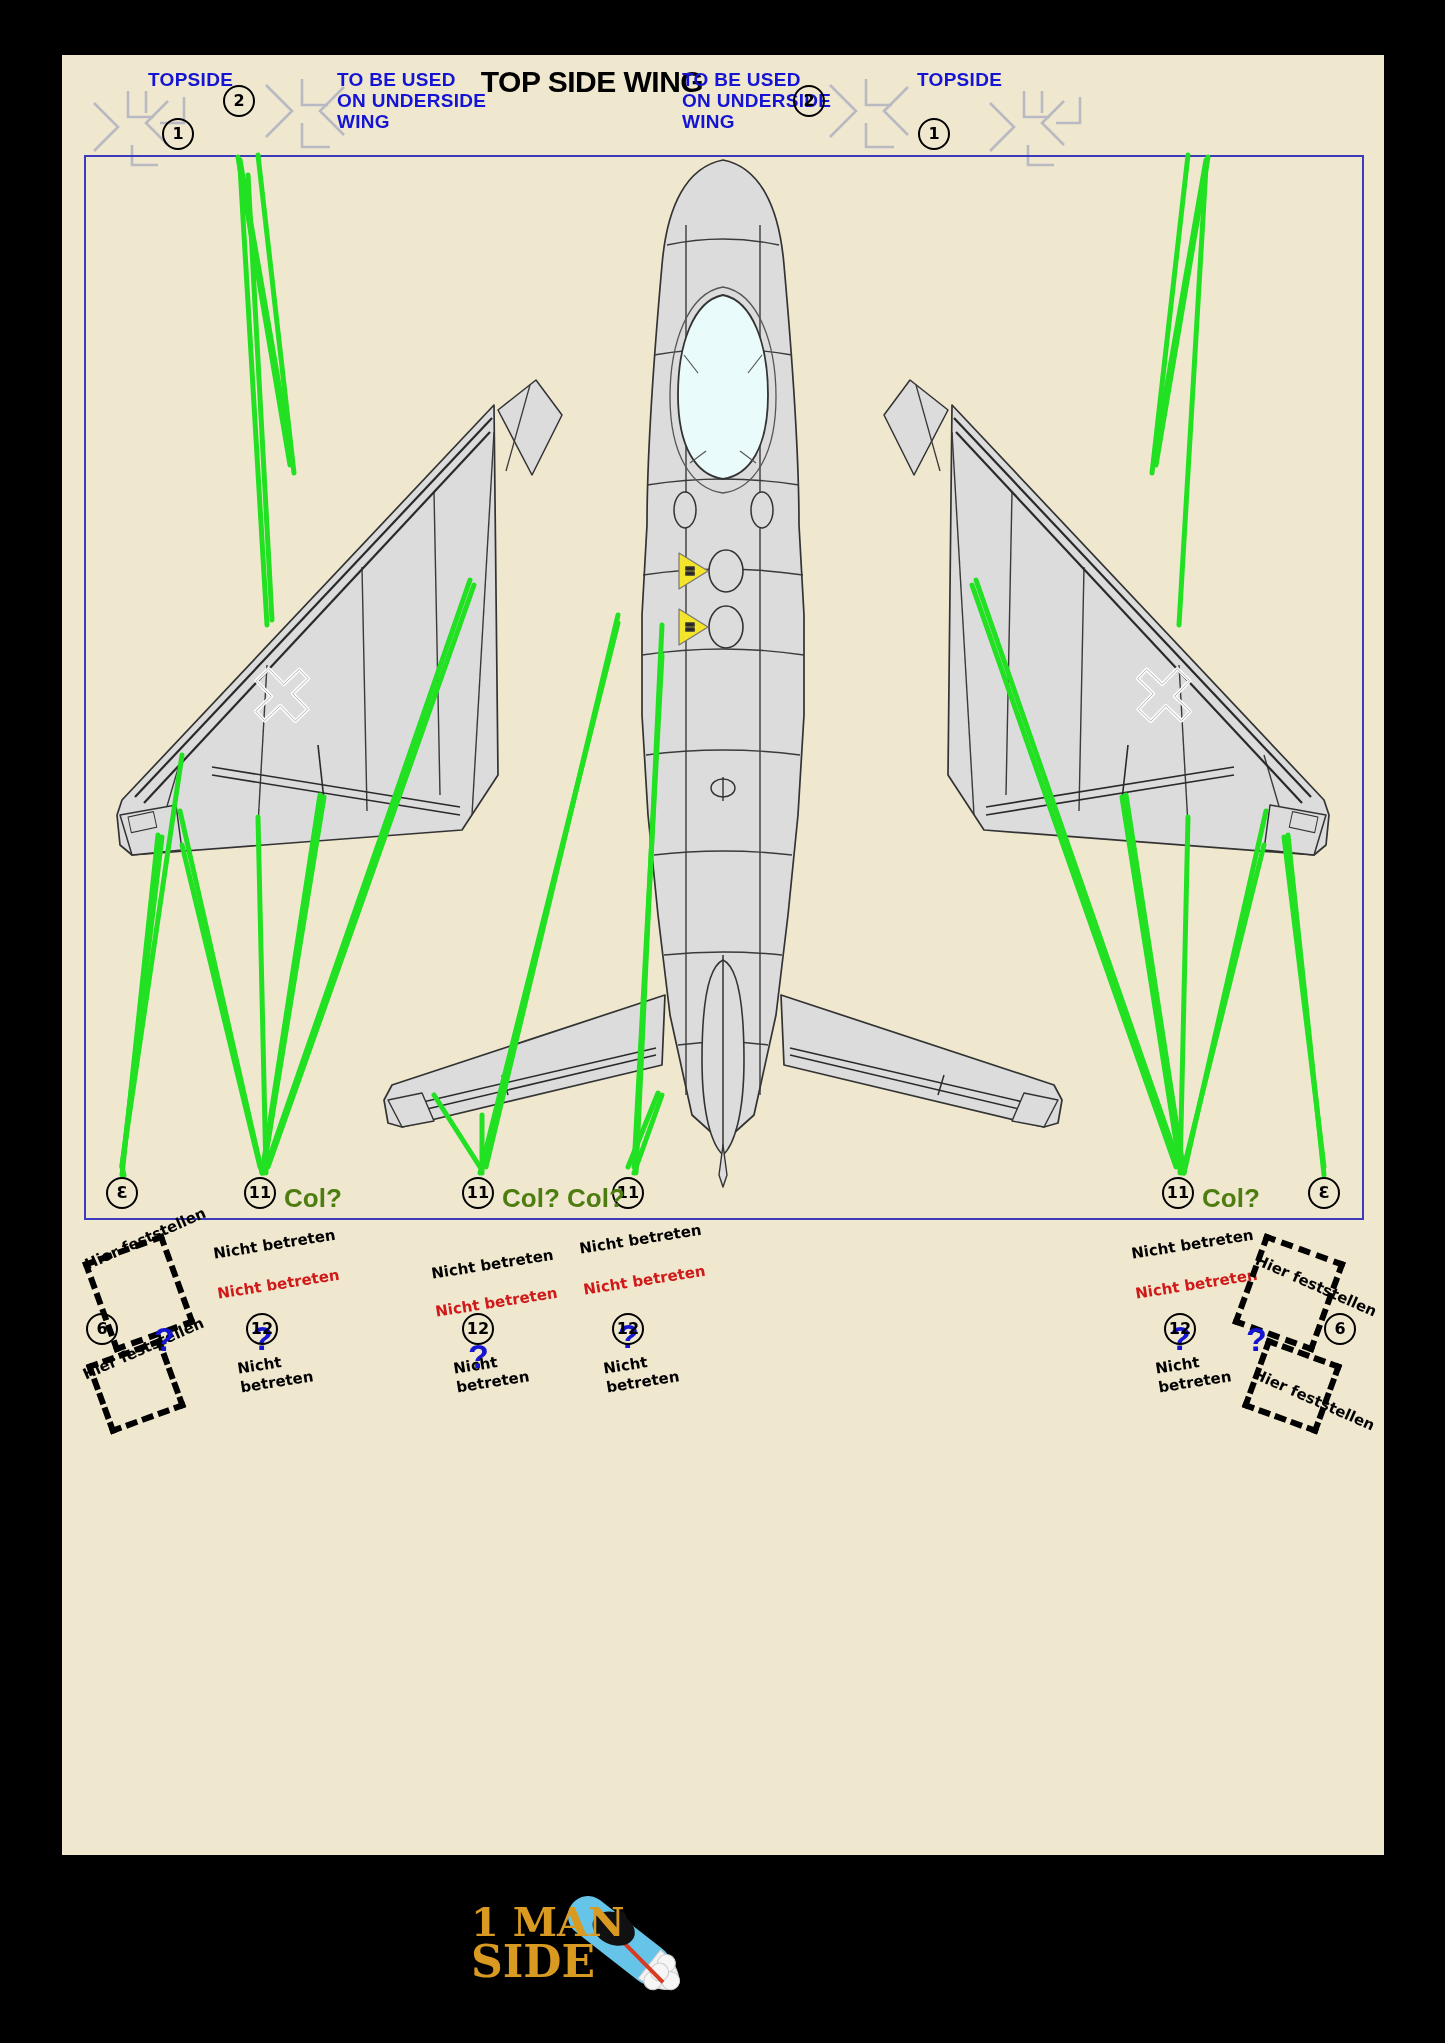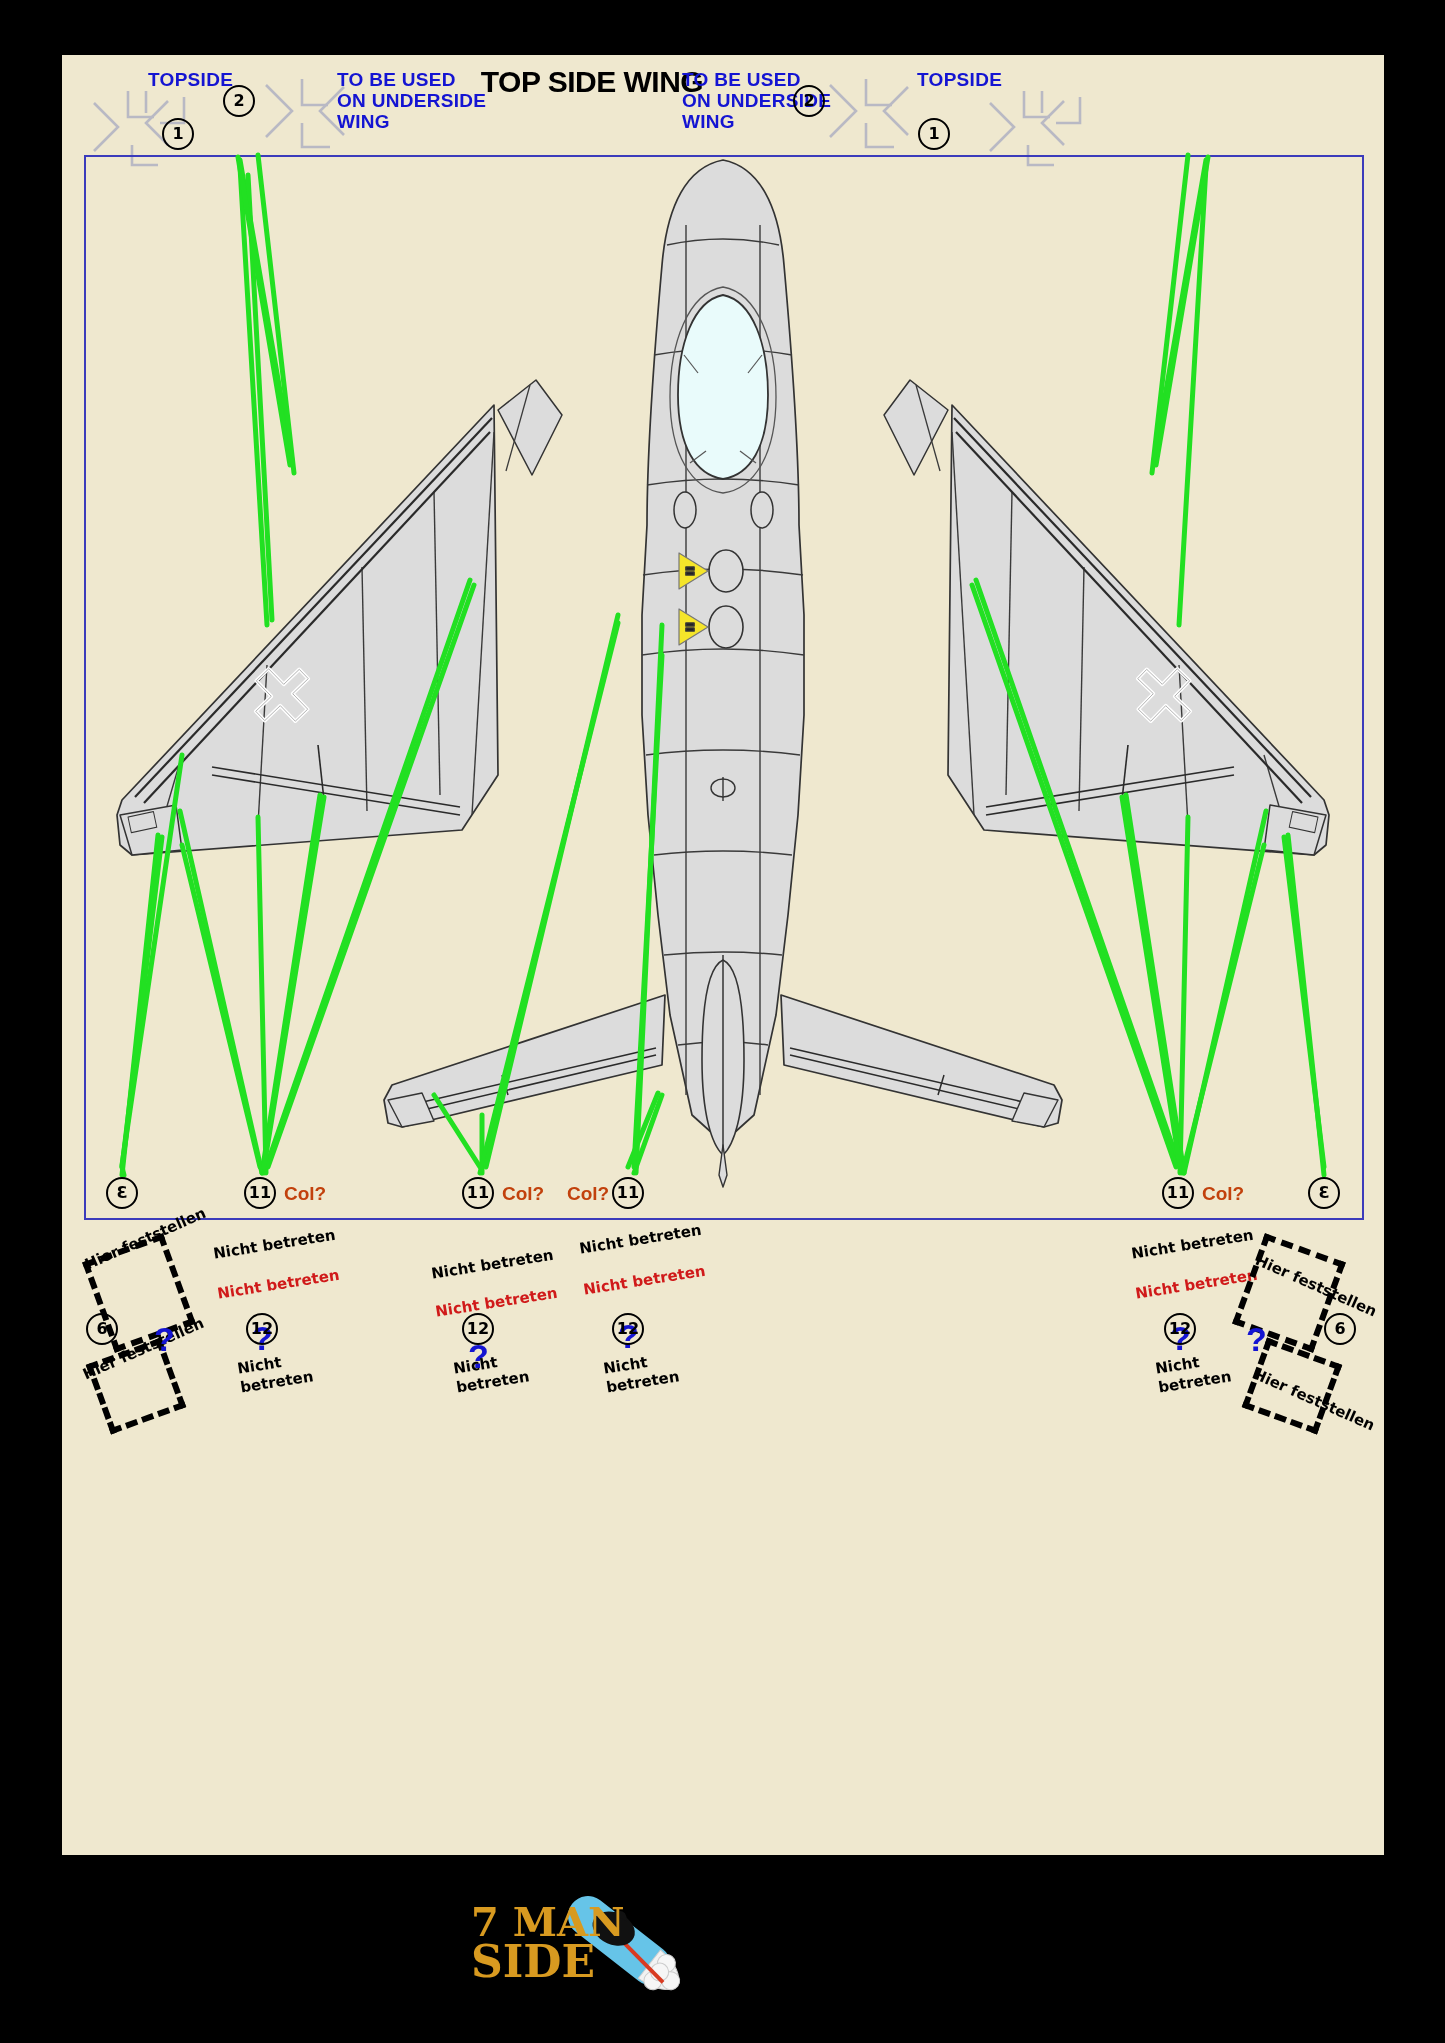--- a/index.html
+++ b/index.html
@@ -66,22 +66,22 @@
     font-size: 16px;
     font-weight: bold;
     line-height: 28px;
     text-align: center;
     font-family: "DejaVu Sans", sans-serif;
   }
   .num-circle.flipped { transform: scaleX(-1); }
   
   .blue-label {
     position: absolute;
-    color: #c2410c;
-    font-size: 19px;
+    color: #4d7c0f;
+    font-size: 26px;
     font-weight: bold;
   }
   .qmark {
     position: absolute;
     color: #1414d2;
     font-size: 34px;
     font-weight: bold;
   }
   
   .stencil-txt {
@@ -492,17 +492,17 @@
         <path d="M118 48 Q 150 50 152 66 Q 150 82 118 84 Z" fill="#f2f2f2" stroke="#cfcfcf" stroke-width="1"></path>
         <circle cx="131" cy="55" r="9" fill="#f6f6f6" stroke="#ccc" stroke-width="1"></circle>
         <circle cx="131" cy="77" r="9" fill="#f6f6f6" stroke="#ccc" stroke-width="1"></circle>
         <circle cx="145" cy="66" r="9" fill="#f6f6f6" stroke="#ccc" stroke-width="1"></circle>
         <circle cx="131" cy="66" r="9" fill="#f6f6f6" stroke="#ccc" stroke-width="1"></circle>
         <path d="M48 60 L 140 72" stroke="#d83b22" stroke-width="4" fill="none"></path>
         <ellipse cx="68" cy="60" rx="22" ry="16" fill="#111" transform="rotate(-14 68 60)"></ellipse>
         <path d="M56 50 Q 64 34 74 46" fill="#111"></path>
       </g>
     </svg>
-    <div class="logo-text" id="logo-line1">7 MAN</div>
+    <div class="logo-text" id="logo-line1">1 MAN</div>
     <div class="logo-text" id="logo-line2">SIDE</div>
   </div>
 
 </div>
 
 </body></html>

